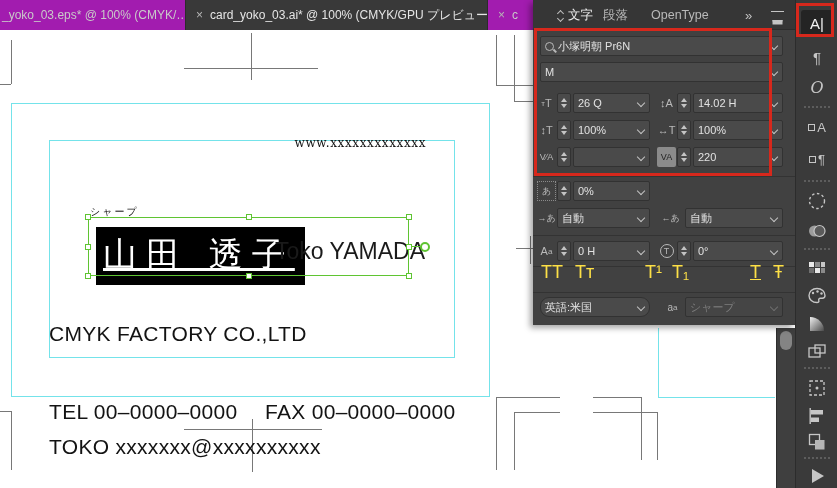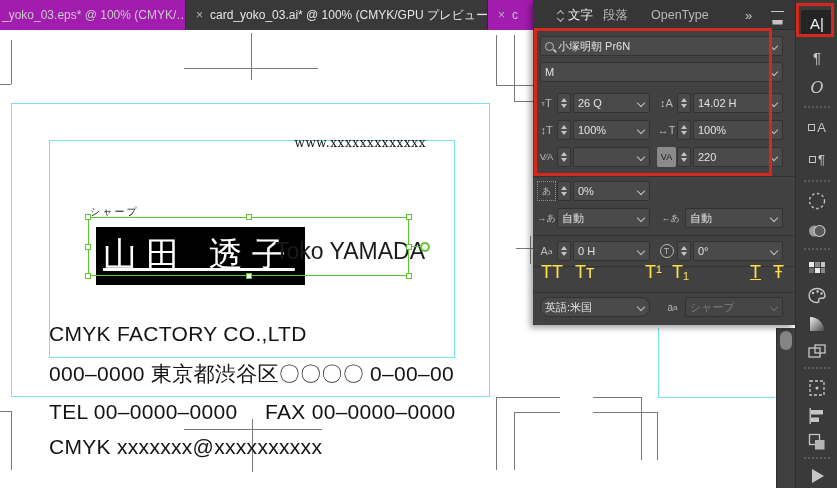--- a/index.html
+++ b/index.html
@@ -128,23 +128,22 @@
     <div class="cyan" style="left:11px;top:103px;width:479px;height:294px;"></div>
     <div class="cyan" style="left:49px;top:140px;width:406px;height:218px;"></div>
     <div class="cyanline" style="left:658px;top:328px;width:1px;height:69px;"></div>
     <div class="cyanline" style="left:658px;top:397px;width:117px;height:1px;"></div>
 
     <div class="url-text" style="left:240px;top:136px;width:186px;text-align:right;">www.xxxxxxxxxxxxx</div>
     <div class="role-text" style="left:90px;top:205px;">シャープ</div>
     <div class="name-jp" style="left:96px;top:227px;text-decoration:underline;">山田 透子</div>
     <div class="name-en" style="left:275px;top:238px;">Toko YAMADA</div>
     <div class="card-sans" style="left:49px;top:322px;">CMYK FACTORY CO.,LTD</div>
-    <div class="card-sans" style="left:49px;top:360px;">000–0000 東京都渋谷区〇〇〇〇 0–00–00</div>
     <div class="card-sans" style="left:49px;top:398px;">TEL 00–0000–0000　 FAX 00–0000–0000</div>
-    <div class="card-sans" style="left:49px;top:435px;">CMYK xxxxxxx@xxxxxxxxxx</div>
+    <div class="card-sans" style="left:49px;top:435px;">TOKO xxxxxxx@xxxxxxxxxx</div>
 
     <div class="selbox" style="left:88px;top:217px;width:321px;height:59px;"></div>
     <div class="sel-line" style="left:409px;top:246px;width:11px;height:1px;"></div>
     <div class="handle" style="left:85px;top:214px;"></div>
     <div class="handle" style="left:246px;top:214px;"></div>
     <div class="handle" style="left:406px;top:214px;"></div>
     <div class="handle" style="left:85px;top:244px;"></div>
     <div class="handle" style="left:406px;top:244px;"></div>
     <div class="handle" style="left:85px;top:273px;"></div>
     <div class="handle" style="left:246px;top:273px;"></div>

